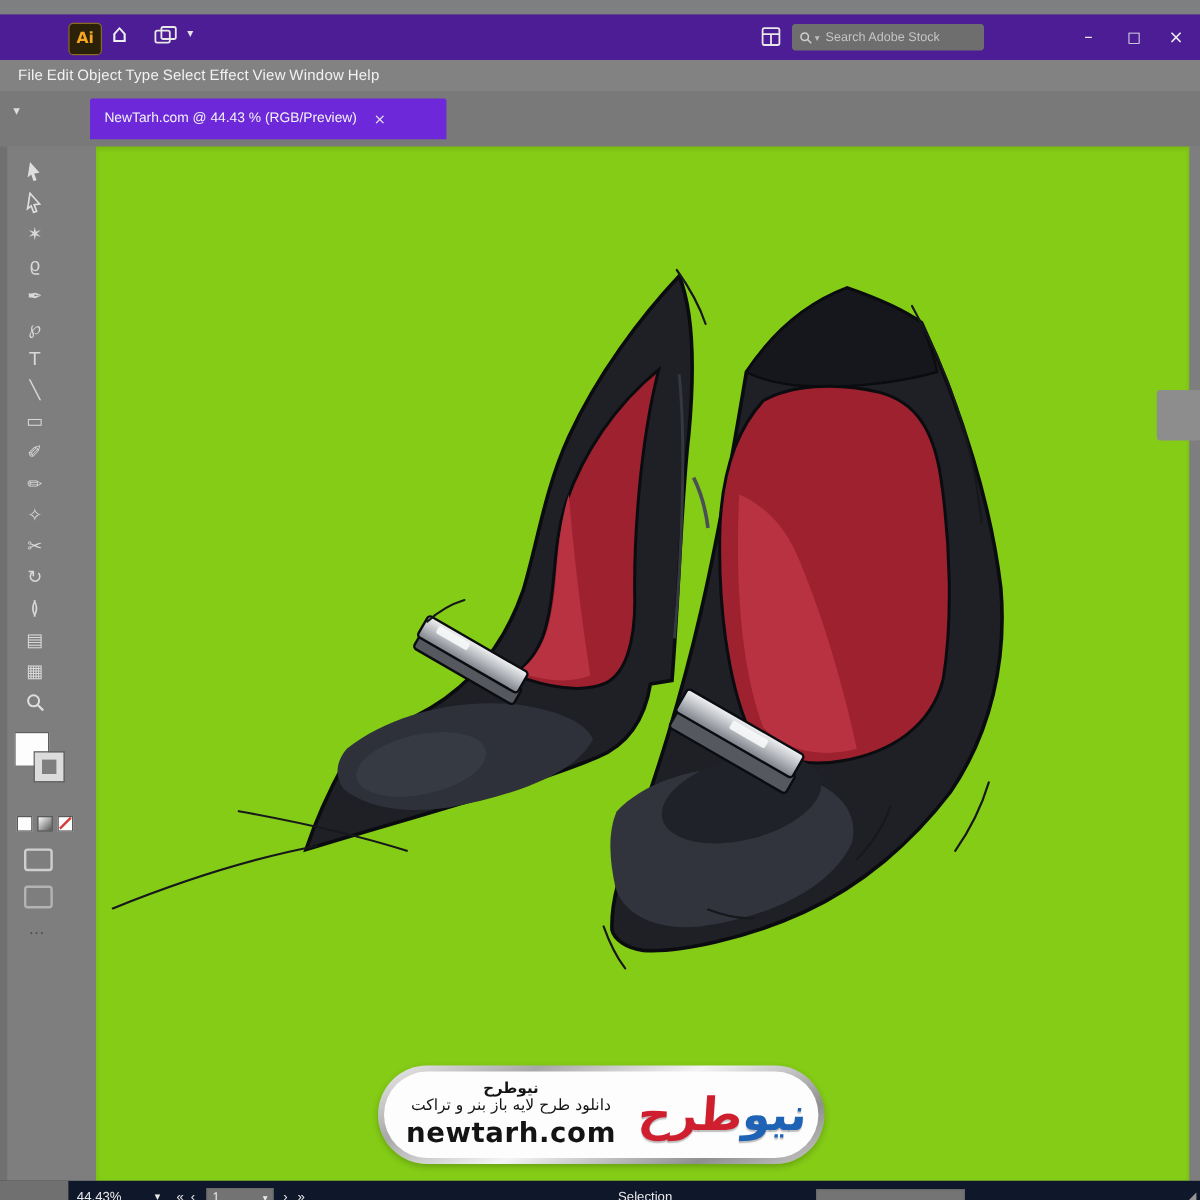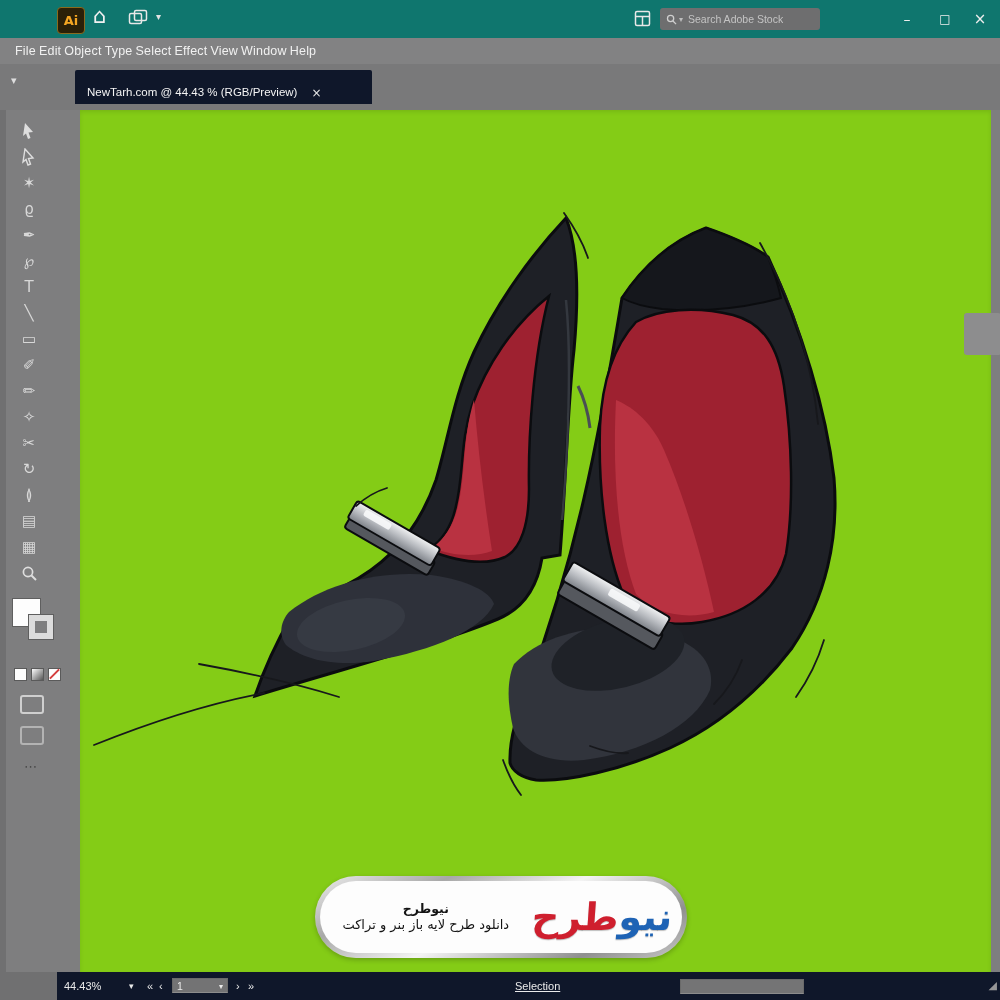--- a/index.html
+++ b/index.html
@@ -3,43 +3,43 @@
 <meta charset="utf-8">
 <style>
   html,body{margin:0;padding:0;}
   body{
     width:1000px;height:1000px;overflow:hidden;position:relative;
     background:#7e7f80;
     font-family:"Liberation Sans", sans-serif;
     -webkit-font-smoothing:antialiased;
   }
   
-  .titlebar{position:relative;height:38px;background:#0f766e;}
+  .titlebar{position:relative;height:38px;background:#4c1d95;margin-top:12px;}
   .ai-logo{position:absolute;left:57px;top:7px;width:26px;height:25px;border-radius:4px;
     background:#2b2008;border:1px solid #8a6b1f;display:flex;align-items:center;justify-content:center;
     color:#f5a623;font-size:13px;font-weight:bold;font-family:"DejaVu Sans",sans-serif;}
   .home-ic{position:absolute;left:93px;top:4px;font-size:21px;color:#f0f0f0;font-family:"DejaVu Sans",sans-serif;}
   .artboard-ic{position:absolute;left:128px;top:9px;}
   .tb-chev{position:absolute;left:156px;top:11px;color:#e3e3e3;font-size:10px;font-family:"DejaVu Sans",sans-serif;}
   .ws-ic{position:absolute;left:634px;top:10px;}
   .searchbox{position:absolute;left:660px;top:8px;width:160px;height:22px;border-radius:3px;
     background:#6e6e6f;display:flex;align-items:center;padding:0 6px;box-sizing:border-box;color:#c9c9c9;}
   .searchbox .ph{font-size:10.5px;color:#c4c4c4;margin-left:5px;white-space:nowrap;overflow:hidden;text-align:right;}
   .searchbox .sc{font-size:8px;margin-left:2px;color:#bdbdbd;font-family:"DejaVu Sans",sans-serif;}
   .winbtn{position:absolute;top:0;height:38px;width:34px;display:flex;align-items:center;justify-content:center;
     color:#ededed;font-size:14px;font-family:"DejaVu Sans",sans-serif;}
   .winbtn.min{left:890px;} .winbtn.max{left:928px;font-size:12px;} .winbtn.cls{left:963px;font-size:15px;}
   
   .menubar{height:26px;background:#828283;display:flex;align-items:center;padding-left:15px;gap:3px;}
   .menu-item{color:#f1f1f1;font-size:12.5px;letter-spacing:.2px;}
   
   .tabbar{position:relative;height:46px;background:#79797a;}
   .tab-overflow{position:absolute;left:11px;top:10px;color:#dedede;font-size:11px;font-family:"DejaVu Sans",sans-serif;}
-  .doc-tab{position:absolute;left:75px;top:6px;width:297px;height:34px;background:#0f172a;
-    display:flex;padding:16px 12px;box-sizing:border-box;border-radius:2px 2px 0 0;}
+  .doc-tab{position:absolute;left:75px;top:6px;width:297px;height:34px;background:#6d28d9;
+    display:flex;align-items:center;padding:0 12px;box-sizing:border-box;border-radius:2px 2px 0 0;}
   .doc-tab .t{color:#f4f4f4;font-size:11.5px;white-space:nowrap;}
   .doc-tab .x{margin-left:14px;color:#e8e8e8;font-size:12px;font-family:"DejaVu Sans",sans-serif;}
   
   .main{position:relative;height:862px;background:#7e7e7f;border-left:6px solid #707071;box-sizing:border-box;}
   .toolstrip{position:absolute;left:0;top:0;width:74px;height:100%;}
   .tools-list{padding-top:8px;}
   .tool{width:46px;height:26px;display:flex;align-items:center;justify-content:center;
     color:#d8d8d8;font-size:15px;font-family:"DejaVu Sans",sans-serif;}
   .swatches{position:relative;left:6px;top:12px;width:52px;height:56px;}
   .fill-swatch{position:absolute;left:0;top:0;width:27px;height:27px;background:#fdfdfd;border:1px solid #5f5f5f;}
@@ -251,20 +251,21 @@
         <path d="M584,746 C600,752 612,754 622,753"></path>
         <path d="M350,506 C360,497 371,491 381,488"></path>
       </g>
     </svg>
 
     <div class="wm">
       <div class="wm-in">
         <div class="wm-text">
           <div class="l1" dir="rtl">نیوطرح</div>
           <div class="l2" dir="rtl">دانلود طرح لایه باز بنر و تراکت</div>
+          <div class="l3">newtarh.com</div>
         </div>
         <div class="wm-logo">
           <span id="wm-blue" style="color: rgb(30, 99, 181);">نیو</span><span id="wm-red" style="color: rgb(207, 31, 46);">طرح</span>
         </div>
       </div>
     </div>
 
     <div class="vscroll-thumb"></div>
   </div>
 </div>

